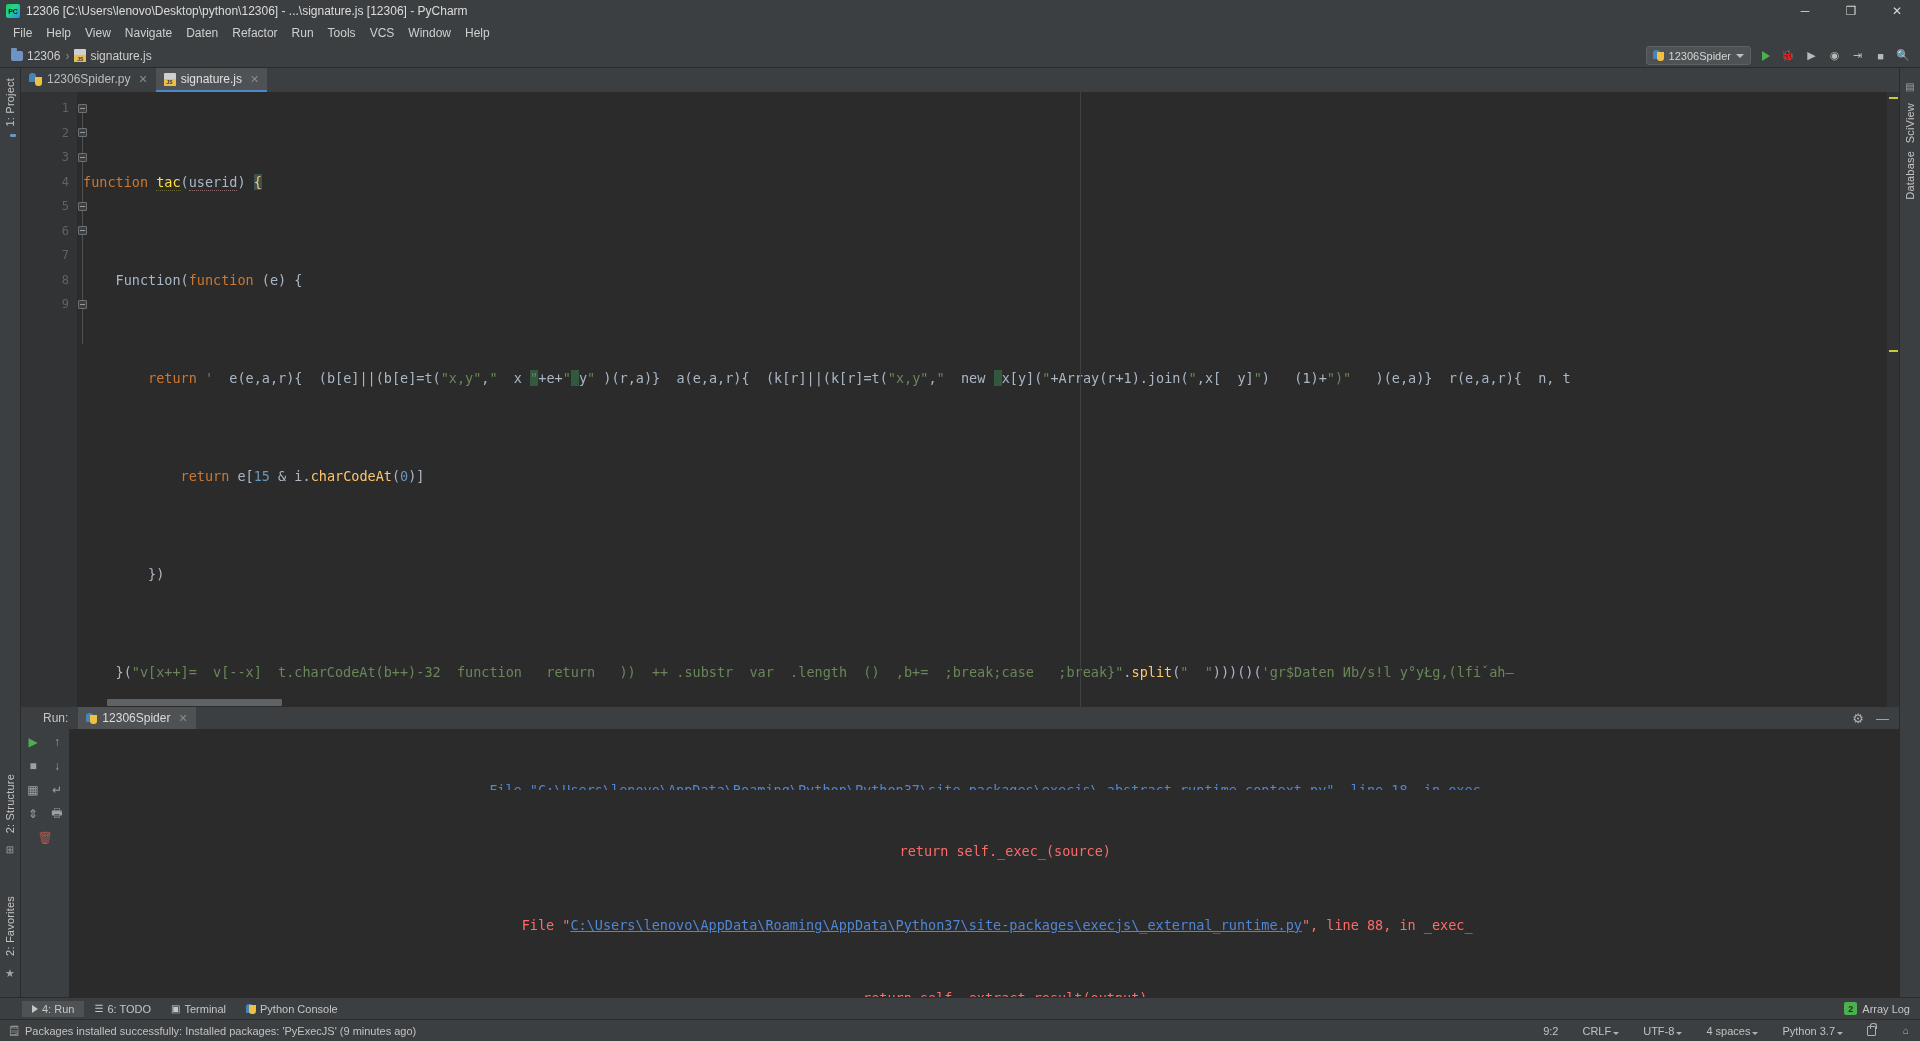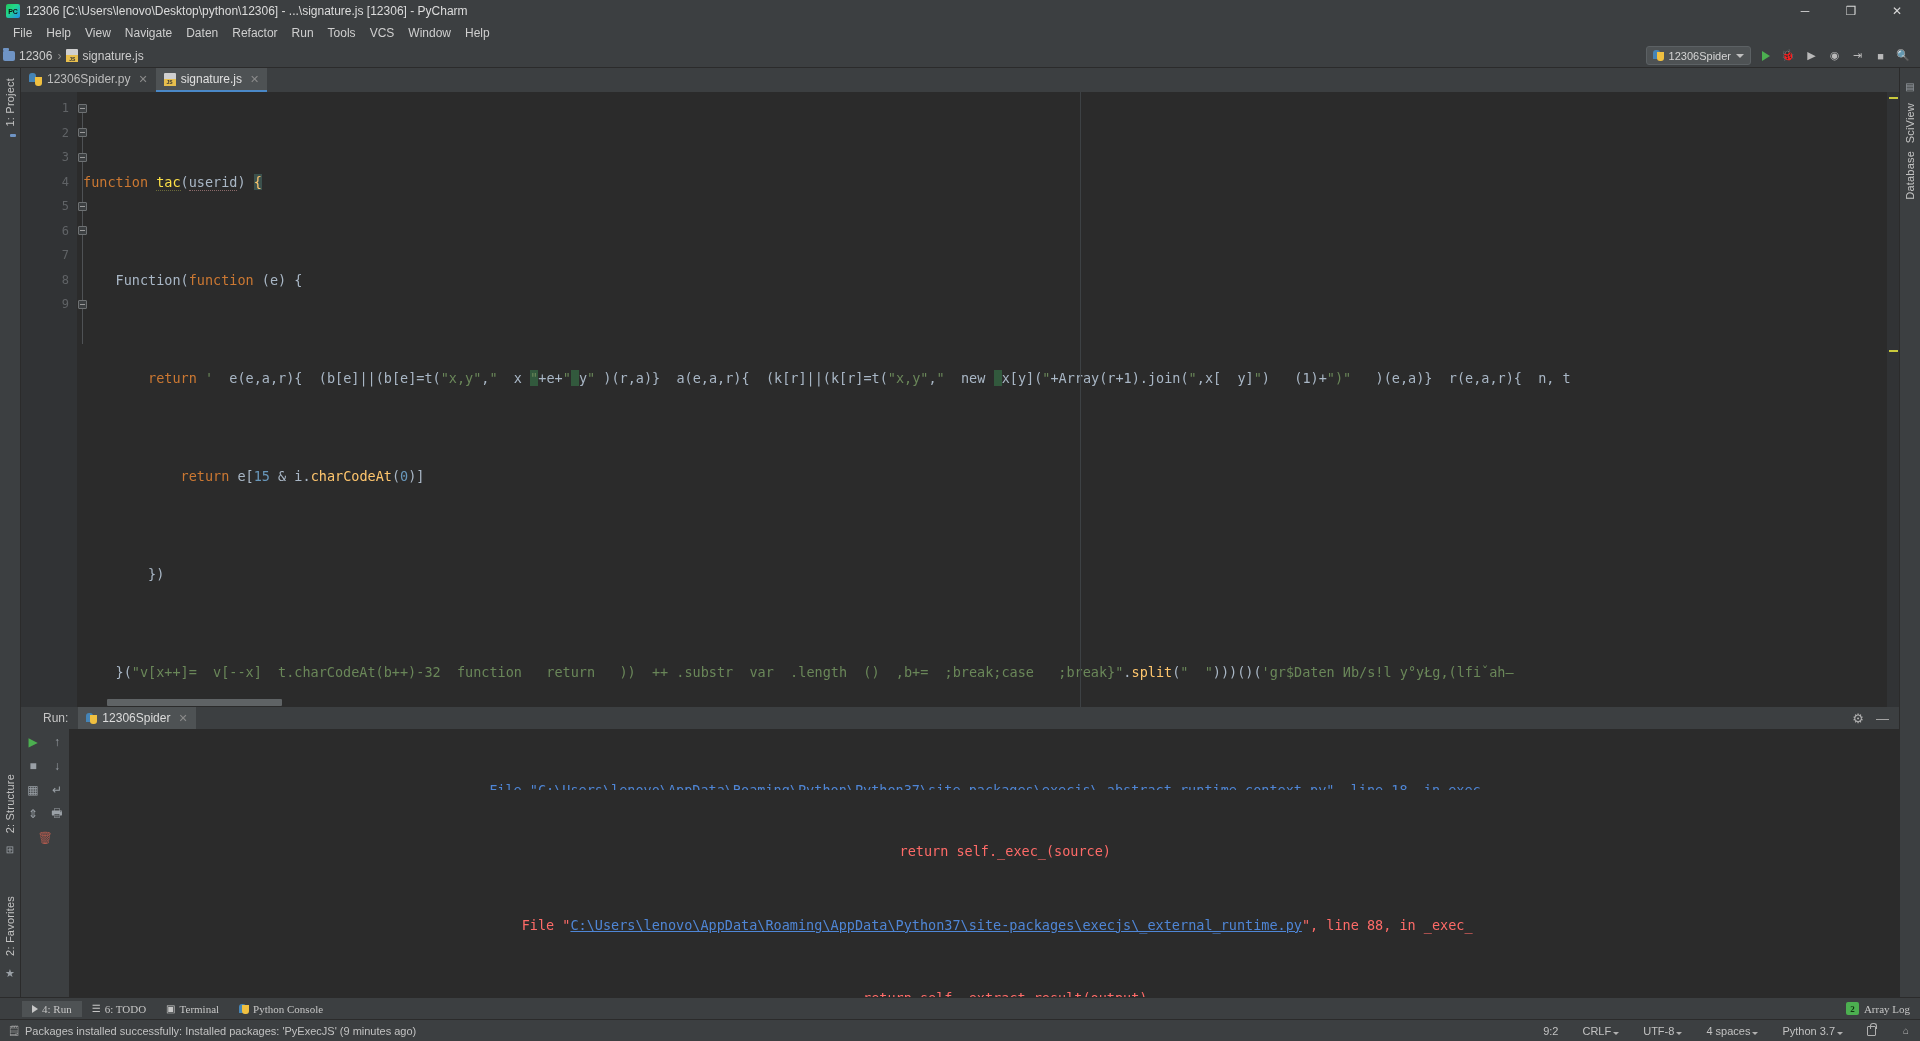--- a/index.html
+++ b/index.html
@@ -36,21 +36,21 @@
   
   .menubar {
     height: 22px; background: #3c3f41; display: flex; align-items: center;
     padding-left: 6px; font-size: 12px; color: #cfcfcf; flex: none;
   }
   .menu-item { padding: 2px 7px; white-space: nowrap; }
 
   
   .navbar {
     height: 24px; background: #3c3f41; display: flex; align-items: center;
-    font-size: 12px; color: #cdcdcd; flex: none;
+    padding-left: 8px; font-size: 12px; color: #cdcdcd; flex: none;
     border-bottom: 1px solid #2b2b2b;
   }
   .crumb { display: flex; align-items: center; gap: 4px; padding: 0 3px; }
   .crumb-sep { color: #888; margin: 0 2px; }
   .folder-ico {
     width: 12px; height: 10px; background: #6f94c4; border-radius: 1px 2px 2px 2px; position: relative;
   }
   .folder-ico::before {
     content:""; position:absolute; top:-3px; left:0; width:6px; height:3px; background:#6f94c4; border-radius:1px;
   }
@@ -182,21 +182,21 @@
     line-height: 24.5px; color: #a9b7c6; padding: 0 0 0 10px; white-space: pre; overflow: hidden; position: relative;
   }
   .cerr { color: #ff6b68; }
   .clink { color: #4f86d6; text-decoration: underline; }
   .cline { height: 24.5px; white-space: pre; text-align: center; }
   .cline.clip-top { height: 12px; overflow: hidden; }
 
   
   .bottom-strip {
     height: 22px; background: #3c3f41; display: flex; align-items: center; gap: 0;
-    font-size: 11px; color: #c6c6c6; flex: none; border-top: 1px solid #2b2b2b; padding-left: 22px; font-family: Liberation Serif, serif;
+    font-size: 11px; color: #c6c6c6; flex: none; border-top: 1px solid #2b2b2b; padding-left: 22px;
   }
   .bt {
     display: flex; align-items: center; gap: 4px; padding: 2px 10px; white-space: nowrap;
   }
   .bt.active { background: #4e5254; }
   .bottom-right { margin-left: auto; display:flex; align-items:center; gap:5px; padding-right:10px; }
   .evt-badge {
     width: 13px; height: 13px; background: #4caf50; color: #113311; border-radius: 2px;
     font-size: 9px; display: flex; align-items: center; justify-content: center; font-weight: bold;
   }

